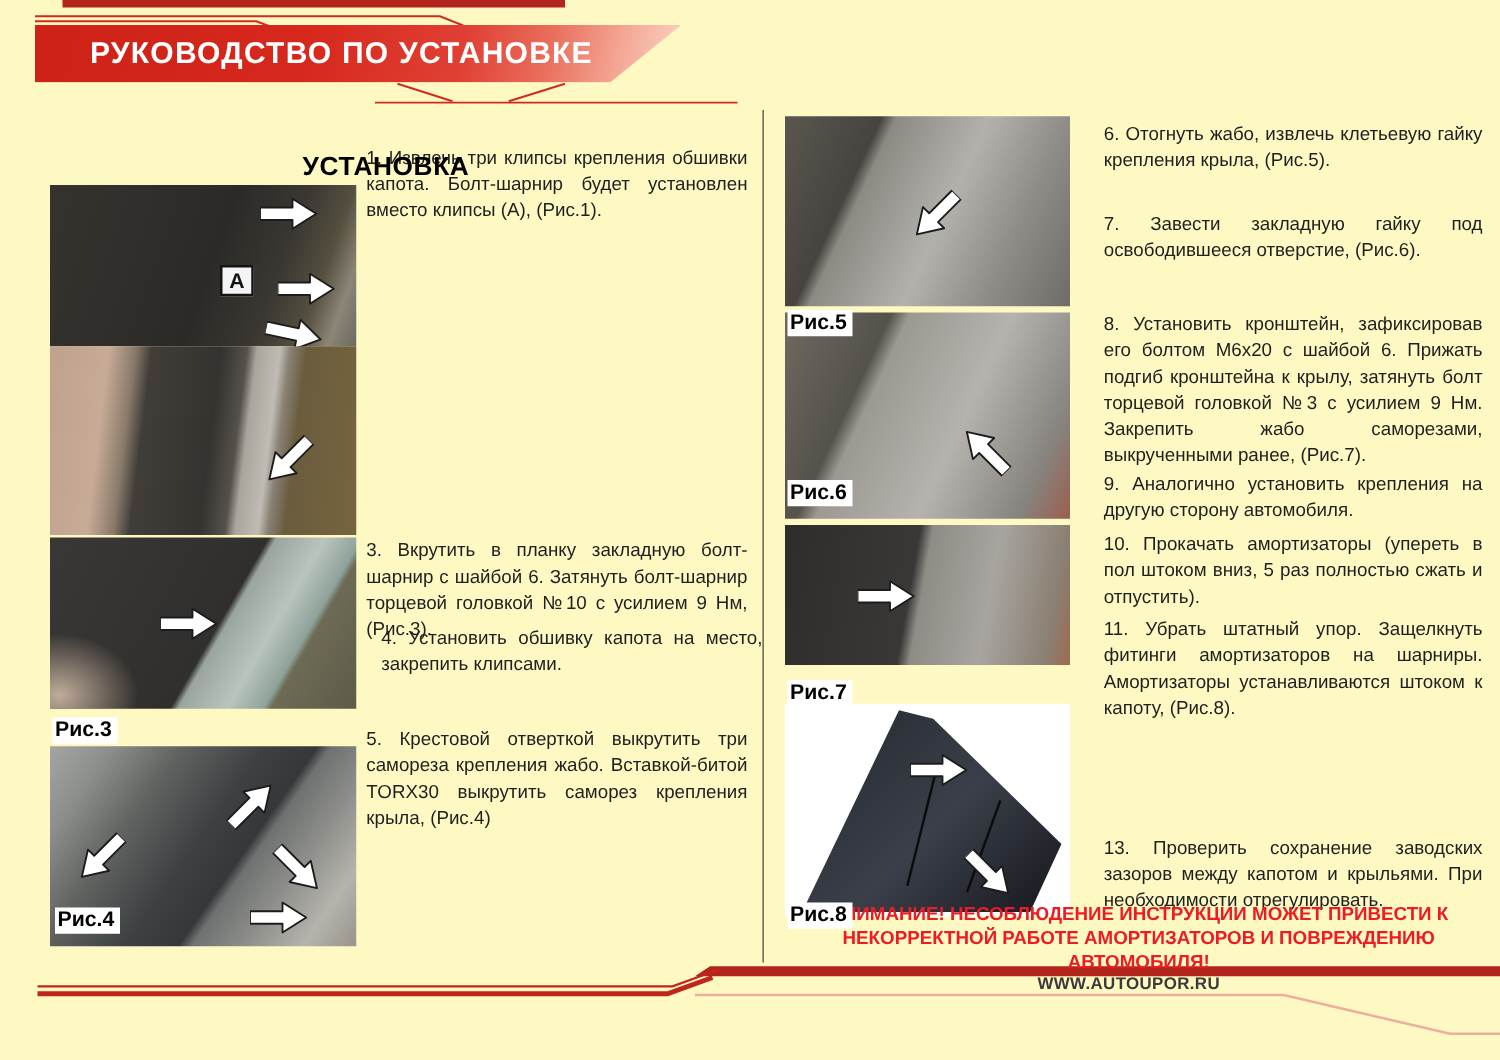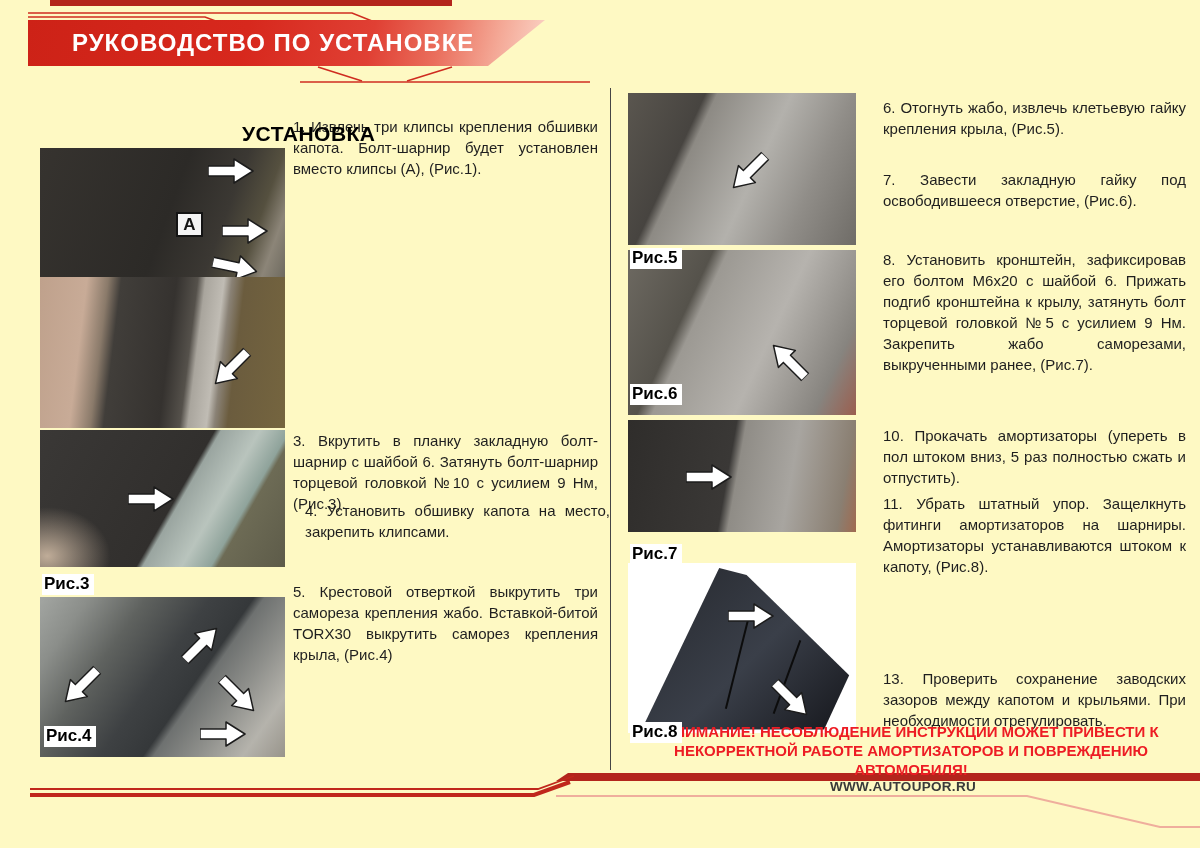--- a/index.html
+++ b/index.html
@@ -190,21 +190,22 @@
         <polygon points="0,8 26,8 26,1 45,13 26,25 26,18 0,18" fill="#ffffff" stroke="#1c1c1c" stroke-width="1.5" stroke-linejoin="round"></polygon>
       </svg>
     <svg class="arr" style="left:140px; top:123px; transform:rotate(45deg);" viewBox="0 0 46 26">
         <polygon points="0,8 26,8 26,1 45,13 26,25 26,18 0,18" fill="#ffffff" stroke="#1c1c1c" stroke-width="1.5" stroke-linejoin="round"></polygon>
       </svg>
   </div>
   <span class="fig-label lbl8">Рис.8</span>
 
   <p class="step right" style="left:883px; top:97px;">6. Отогнуть жабо, извлечь клетьевую гайку крепления крыла, (Рис.5).</p>
   <p class="step right" style="left:883px; top:169px;">7. Завести закладную гайку под освободившееся отверстие, (Рис.6).</p>
-  <p class="step right" style="left:883px; top:249px;">8. Установить кронштейн, зафиксировав его болтом М6х20 с шайбой 6. Прижать подгиб кронштейна к крылу, затянуть болт торцевой головкой №5 с усилием 9 Нм. Закрепить жабо саморезами, выкрученными ранее, (Рис.7).</p>
+  <p class="step right" style="left:883px; top:249px;">8. Установить кронштейн, зафиксировав его болтом М6х20 с шайбой 6. Прижать подгиб кронштейна к крылу, затянуть болт торцевой головкой №3 с усилием 9 Нм. Закрепить жабо саморезами, выкрученными ранее, (Рис.7).</p>
+  <p class="step right" style="left:883px; top:377px;">9. Аналогично установить крепления на другую сторону автомобиля.</p>
   <p class="step right" style="left:883px; top:425px;">10. Прокачать амортизаторы (упереть в пол штоком вниз, 5 раз полностью сжать и отпустить).</p>
   <p class="step right" style="left:883px; top:493px;">11. Убрать штатный упор. Защелкнуть фитинги амортизаторов на шарниры. Амортизаторы устанавливаются штоком к капоту, (Рис.8).</p>
   <p class="step right" style="left:883px; top:668px;">13. Проверить сохранение заводских зазоров между капотом и крыльями. При необходимости отрегулировать.</p>
 
   <p class="warning">ВНИМАНИЕ! НЕСОБЛЮДЕНИЕ ИНСТРУКЦИИ МОЖЕТ ПРИВЕСТИ К НЕКОРРЕКТНОЙ РАБОТЕ АМОРТИЗАТОРОВ И ПОВРЕЖДЕНИЮ АВТОМОБИЛЯ!</p>
 
   <svg class="footer-deco" width="1200" height="78" viewBox="0 0 1200 78">
     <polygon points="568,3 1200,3 1200,11 556,11" fill="#b3251c"></polygon>
     <path d="M30,19 L538,19 L574,6" fill="none" stroke="#c0271c" stroke-width="1.8"></path>
     <path d="M30,25 L534,25 L570,12" fill="none" stroke="#c0271c" stroke-width="4"></path>

